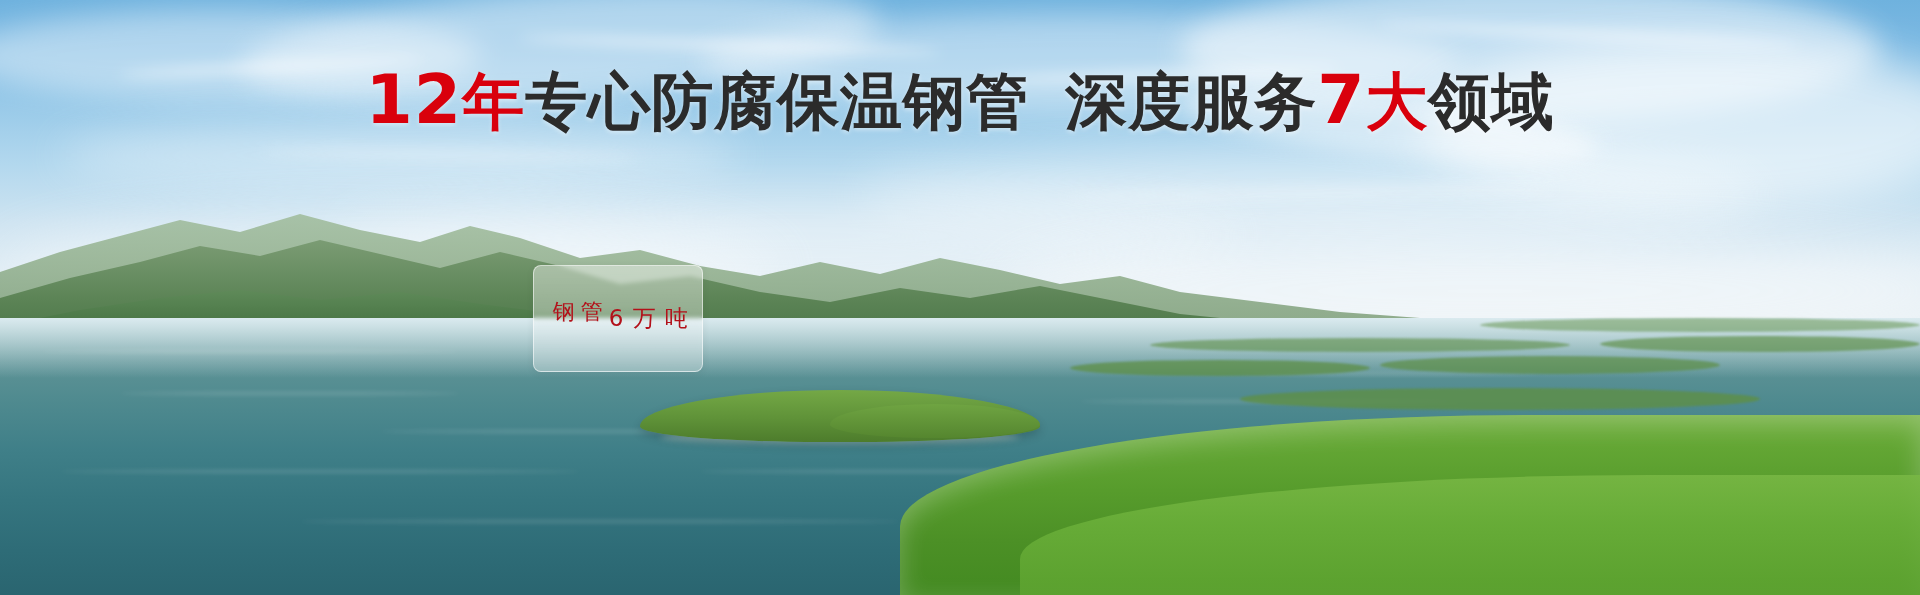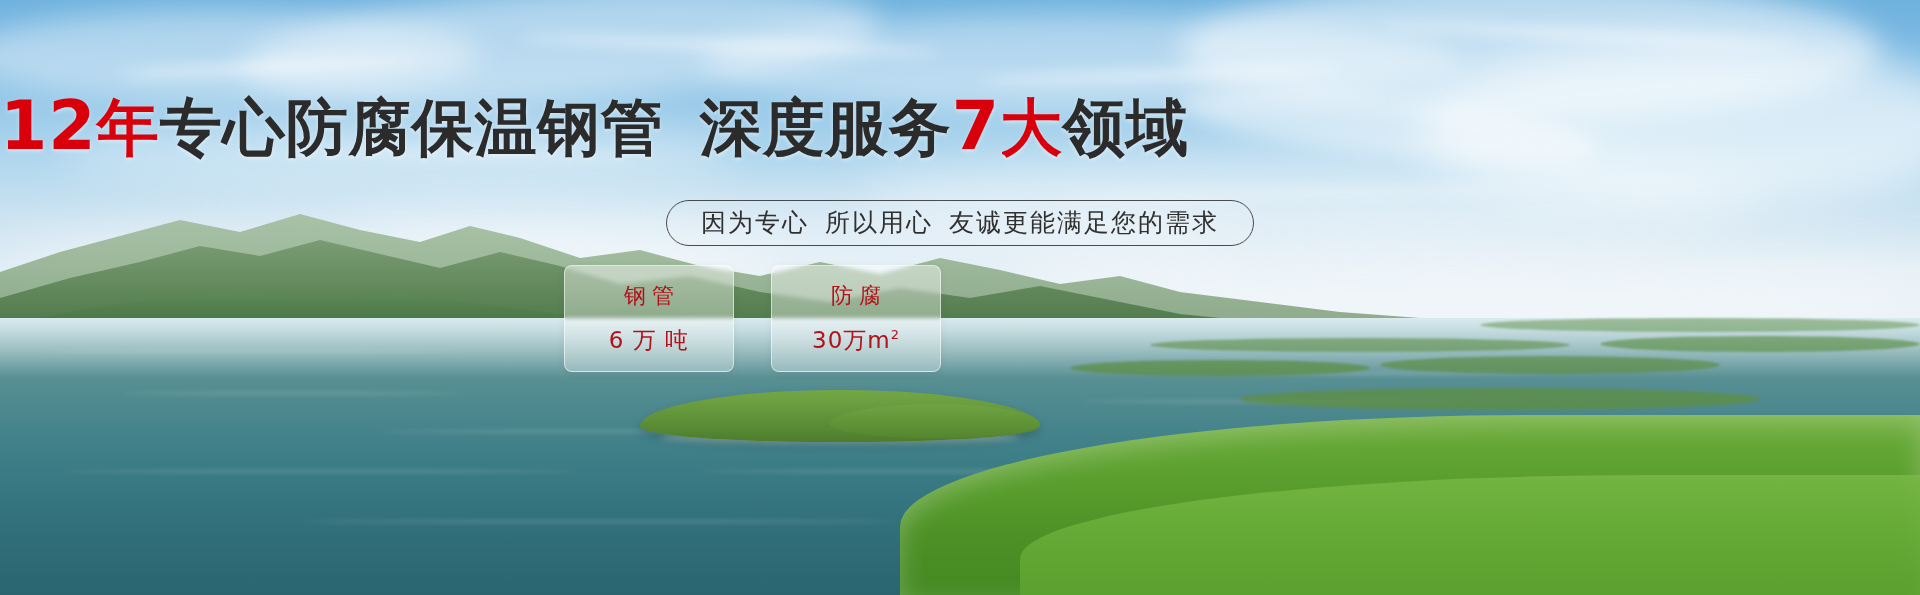--- a/index.html
+++ b/index.html
@@ -61,21 +61,21 @@
     border-radius:50% 50% 46% 46%/70% 70% 30% 30%;
     box-shadow:0 4px 10px rgba(0,0,0,.18);}
   .island2{position:absolute;left:830px;top:404px;width:210px;height:34px;
     background:linear-gradient(180deg,#6fa442 0%,#55862f 100%);
     border-radius:50%/60% 60% 40% 40%;}
   .islandshore{position:absolute;left:660px;top:430px;width:360px;height:14px;
     background:rgba(210,225,215,.45);border-radius:50%;filter:blur(3px);}
 
   
   .headline{
-    position:absolute;left:0;top:92px;width:1920px;text-align:left;
+    position:absolute;left:0;top:66px;width:1920px;text-align:center;
     font-size:62px;font-weight:bold;line-height:1;letter-spacing:1px;
     white-space:nowrap;
     text-shadow:0 2px 4px rgba(255,255,255,.45);
   }
   .hl-red{color:#d9000c;}
   .hl-dark{color:#2b2b2b;}
   .hl-num{font-size:68px;}
   .hl-gap{display:inline-block;width:36px;}
 
   
@@ -88,23 +88,22 @@
   }
   .pill .sp{display:inline-block;width:16px;}
 
   
   .cards{position:absolute;left:533px;top:265px;display:flex;gap:6px;}
   .card{
     width:168px;height:105px;border-radius:8px;
     background:linear-gradient(180deg,rgba(255,255,255,.42),rgba(255,255,255,.30));
     border:1px solid rgba(255,255,255,.55);
     backdrop-filter:blur(2px);
-    display:flex;flex-direction:column;align-items:center;justify-content:center;
+    display:flex;flex-direction:row;align-items:center;justify-content:center;
     box-shadow:0 2px 8px rgba(0,0,0,.06);
-    margin-left:31px;
   }
   .card .t{color:#b3111a;font-size:22px;letter-spacing:6px;margin-bottom:14px;text-indent:6px;}
   .card .v{color:#b3111a;font-size:23px;letter-spacing:1px;}
   .card .v sup{font-size:13px;vertical-align:super;}
 </style>
 </head>
 <body>
 
 <div class="banner">
 
@@ -175,28 +174,21 @@
   <div class="island"></div>
   <div class="island2"></div>
 
   <div class="grassfield"></div>
   <div class="grassfield2"></div>
 
   <div class="headline">
     <span class="hl-red hl-num">12</span><span class="hl-red">年</span><span class="hl-dark">专心防腐保温钢管</span><span class="hl-gap"></span><span class="hl-dark">深度服务</span><span class="hl-red hl-num">7</span><span class="hl-red">大</span><span class="hl-dark">领域</span>
   </div>
 
-  <div class="pill">
-    <span>因为专心</span><span class="sp"></span><span>所以用心</span><span class="sp"></span><span>友诚更能满足您的需求</span>
-  </div>
 
   <div class="cards">
     <div class="card">
       <div class="t">钢管</div>
       <div class="v"><span>6 万 吨</span></div>
     </div>
-    <div class="card">
-      <div class="t">防腐</div>
-      <div class="v"><span>30万m</span><sup>2</sup></div>
-    </div>
   </div>
 
 </div>
 
 </body></html>

